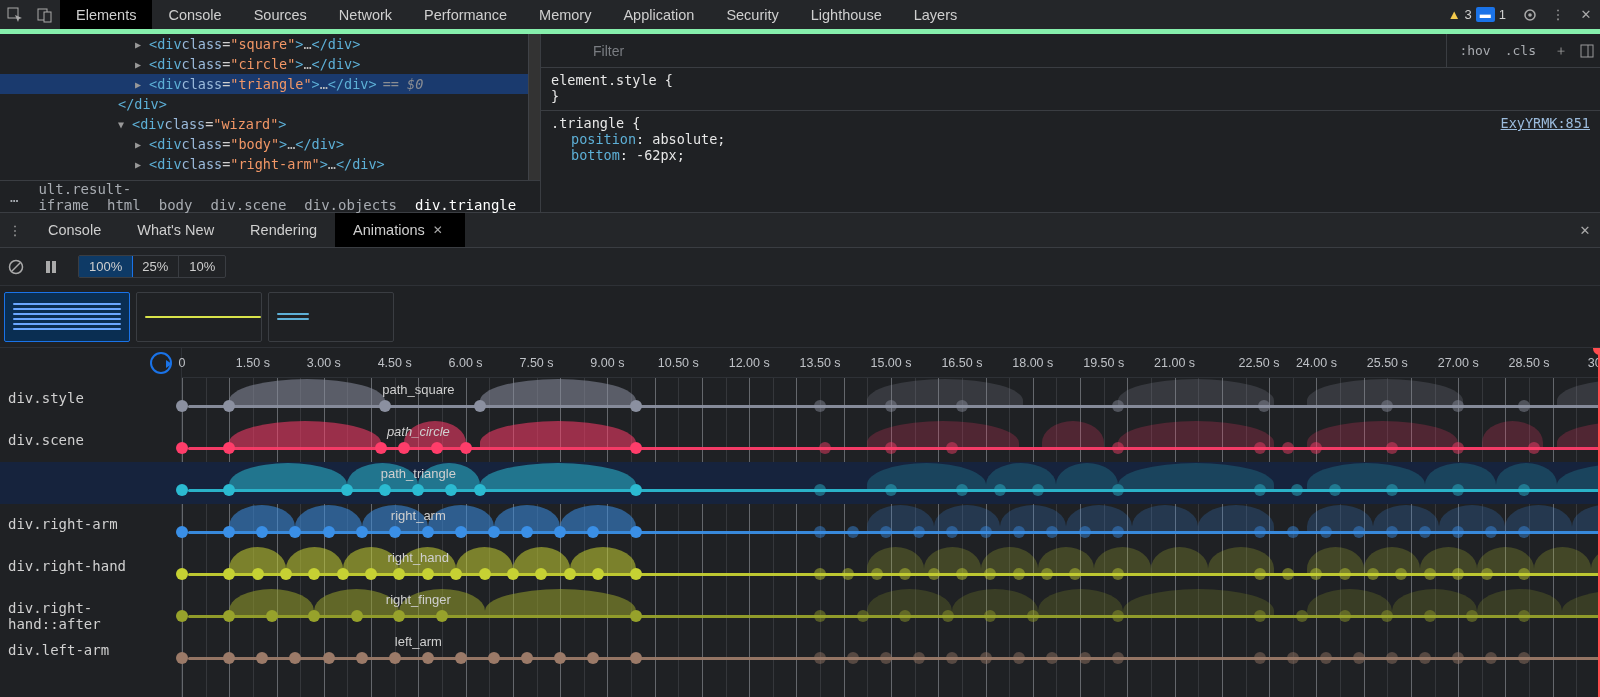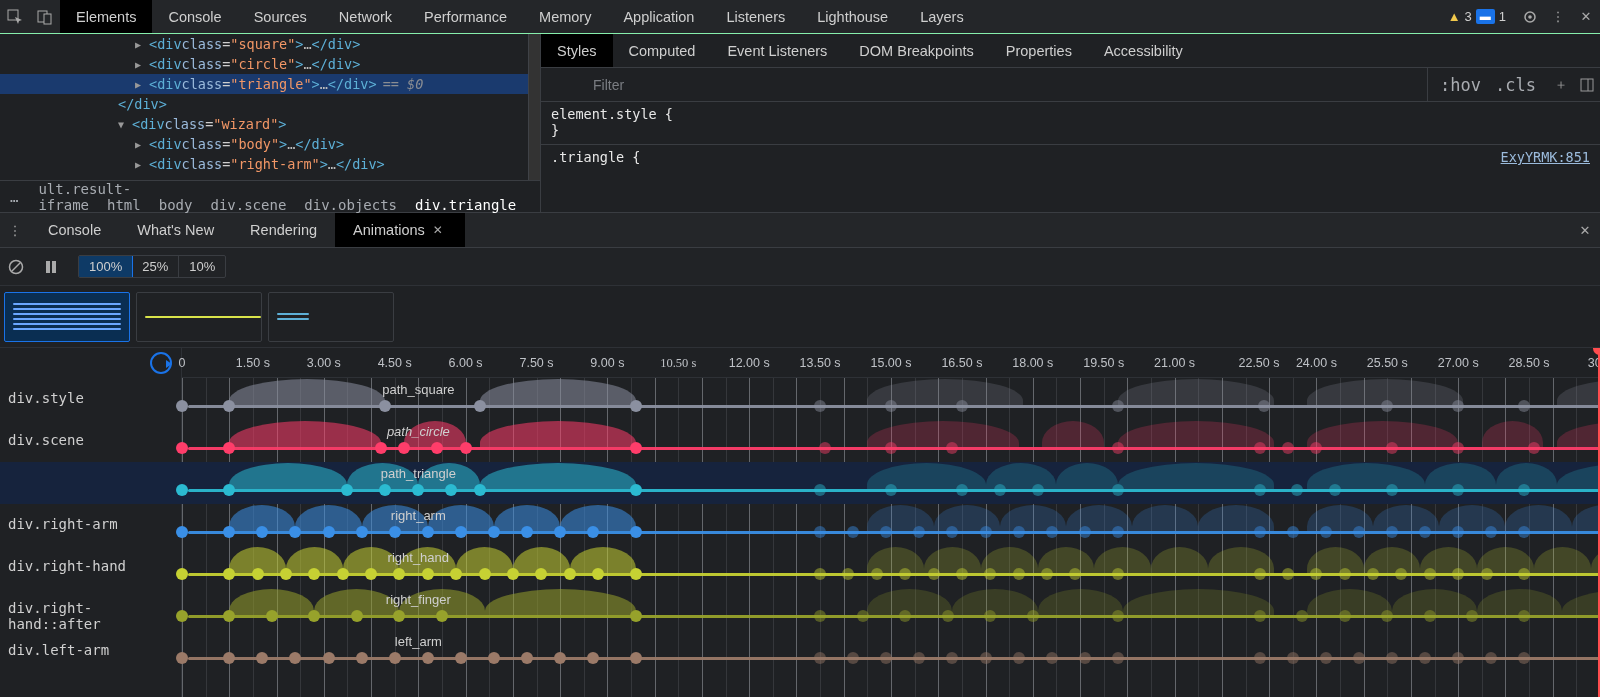--- a/index.html
+++ b/index.html
@@ -12,21 +12,21 @@
   overflow: hidden;
   font-size: 13px;
 }
 
 
 .topbar {
   height: 34px;
   display: flex;
   align-items: center;
   background: #242629;
-  border-bottom: 1px solid #86efac;
+  border-bottom: 5px solid #86efac;
 }
 .topbar .icon-btn {
   width: 30px; height: 34px;
   display: flex; align-items: center; justify-content: center;
   color: #aaa;
 }
 .main-tabs { display: flex; height: 100%; }
 .main-tab {
   padding: 0 16px;
   display: flex; align-items: center;
@@ -65,21 +65,21 @@
 .dom-ruler { position:absolute; right:0; top:0; width:12px; height:146px; background:linear-gradient(#333,#333); border-left:1px solid #3f4247;}
 
 
 .styles-pane { flex:1; background:#1f2124; border-left:1px solid #3a3d42; font-family: Menlo, Consolas, monospace; font-size:13.5px;}
 .sub-tabs { display:flex; height: 34px; align-items:center; border-bottom:1px solid #3a3d42;}
 .sub-tab { padding: 0 16px; height:100%; display:flex; align-items:center; cursor:pointer; color:#cfcfcf; font-family:"Segoe UI",Arial,sans-serif; font-size:14.5px;}
 .sub-tab.active { background:#000; }
 .filter-row { display:flex; height:34px; align-items:center; border-bottom:1px solid #3a3d42;}
 .filter-input { flex:1; background:transparent; border:none; padding:0 12px; color:#ccc; font-size:14px; outline:none;margin-left:40px;}
 .filter-input::placeholder { color:#7a7d82; }
-.hov-cls { display:flex; gap:14px; padding: 0 12px; color:#a9acb1; font-family:Menlo,monospace; font-size:17px; border-left:1px solid #3a3d42; height:100%; align-items:center;}
+.hov-cls { display:flex; gap:14px; padding: 0 12px; color:#a9acb1; font-family:Menlo,monospace; font-size:13px; border-left:1px solid #3a3d42; height:100%; align-items:center;}
 .mini-btn { width:26px; display:flex; align-items:center; justify-content:center; color:#999;}
 .rules { padding: 4px 10px; }
 .rule-block { margin-bottom: 6px; }
 .sel-text { color:#e8e8e8; }
 .brace { color:#e8e8e8; }
 .prop { color:#5db0d7; }
 .pval { color:#e8e8e8; }
 .rule-link { float:right; color:#9bbbdc; text-decoration:underline; }
 .rule-line { padding-left: 20px; }
 .rule-sep { border-top:1px solid #3a3d42; margin: 2px -10px 4px;}
@@ -150,21 +150,21 @@
       </svg>
   </div>
   <div class="main-tabs" id="main-tabs">
       <div class="main-tab active">Elements</div>
       <div class="main-tab">Console</div>
       <div class="main-tab">Sources</div>
       <div class="main-tab">Network</div>
       <div class="main-tab">Performance</div>
       <div class="main-tab">Memory</div>
       <div class="main-tab">Application</div>
-      <div class="main-tab">Listeners</div>
+      <div class="main-tab">Security</div>
       <div class="main-tab">Lighthouse</div>
       <div class="main-tab">Layers</div>
     </div>
   <div class="spacer"></div>
   <div class="warn-badge">
     <span class="w">▲</span>
     <span>3</span>
     <span class="b">▬</span>
     <span>1</span>
   </div>
@@ -191,28 +191,20 @@
         <div class="dom-line"><span class="tri">▶</span><span class="tag">&lt;div</span> <span class="attr">class</span>=<span class="val">"body"</span><span class="tag">&gt;</span><span class="dots-el">…</span><span class="tag">&lt;/div&gt;</span></div>
         <div class="dom-line"><span class="tri">▶</span><span class="tag">&lt;div</span> <span class="attr">class</span>=<span class="val">"right-arm"</span><span class="tag">&gt;</span><span class="dots-el">…</span><span class="tag">&lt;/div&gt;</span></div>
       </div>
     <div class="dom-ruler"></div>
     <div class="breadcrumb">
       <span class="dots">…</span>
       <span id="bc"><span class="bc" style="margin-right: 18px;">ult.result-iframe</span><span class="bc" style="margin-right: 18px;">html</span><span class="bc" style="margin-right: 18px;">body</span><span class="bc" style="margin-right: 18px;">div.scene</span><span class="bc" style="margin-right: 18px;">div.objects</span><span class="bc cur" style="margin-right: 18px;">div.triangle</span></span>
     </div>
   </div>
   <div class="styles-pane">
-    <div class="sub-tabs" id="sub-tabs">
-        <div class="sub-tab active">Styles</div>
-        <div class="sub-tab">Computed</div>
-        <div class="sub-tab">Event Listeners</div>
-        <div class="sub-tab">DOM Breakpoints</div>
-        <div class="sub-tab">Properties</div>
-        <div class="sub-tab">Accessibility</div>
-      </div>
     <div class="filter-row">
       <input class="filter-input" placeholder="Filter" style="">
       <div class="hov-cls">
         <span>:hov</span>
         <span>.cls</span>
       </div>
       <div class="mini-btn">＋</div>
       <div class="mini-btn">
         <svg width="14" height="14">
             <rect x="1" y="1" width="12" height="12" fill="none" stroke="#999"></rect>
@@ -222,20 +214,24 @@
     </div>
     <div class="rules">
       <div class="rule-block">
         <span class="sel-text">element.style {</span><br>
         <span class="brace">}</span>
       </div>
       <div class="rule-sep"></div>
       <div class="rule-block">
         <span class="rule-link">ExyYRMK:851</span>
         <span class="sel-text">.triangle {</span>
+        <div id="decls">
+            <div class="rule-line"><span class="prop">position</span><span class="brace">: </span><span class="pval">absolute;</span></div>
+            <div class="rule-line"><span class="prop">bottom</span><span class="brace">: </span><span class="pval">-62px;</span></div>
+          </div>
       </div>
     </div>
   </div>
 </div>
 
 <div class="drawer-header">
   <div class="kebab-small">⋮</div>
   <div class="drawer-tabs" id="drawer-tabs">
       <div class="drawer-tab">Console</div>
       <div class="drawer-tab">What's New</div>
@@ -296,21 +292,21 @@
       <div class="tl-row-label" style="position: absolute; top: 282px;">div.left-arm</div>
     </div>
   <div class="tl-ruler" id="tl-ruler">
       <span class="tick" style="left: 0px;">0</span>
       <span class="tick" style="left: 70.9px;">1.50 s</span>
       <span class="tick" style="left: 141.8px;">3.00 s</span>
       <span class="tick" style="left: 212.7px;">4.50 s</span>
       <span class="tick" style="left: 283.6px;">6.00 s</span>
       <span class="tick" style="left: 354.5px;">7.50 s</span>
       <span class="tick" style="left: 425.4px;">9.00 s</span>
-      <span class="tick" style="left: 496.3px; font-family: Liberation Serif, serif;">10.50 s</span>
+      <span class="tick" style="left: 496.3px;">10.50 s</span>
       <span class="tick" style="left: 567.2px;">12.00 s</span>
       <span class="tick" style="left: 638.1px;">13.50 s</span>
       <span class="tick" style="left: 709px;">15.00 s</span>
       <span class="tick" style="left: 779.9px;">16.50 s</span>
       <span class="tick" style="left: 850.8px;">18.00 s</span>
       <span class="tick" style="left: 921.7px;">19.50 s</span>
       <span class="tick" style="left: 992.6px;">21.00 s</span>
       <span class="tick" style="left: 1077px;">22.50 s</span>
       <span class="tick" style="left: 1134.4px;">24.00 s</span>
       <span class="tick" style="left: 1205.3px;">25.50 s</span>

